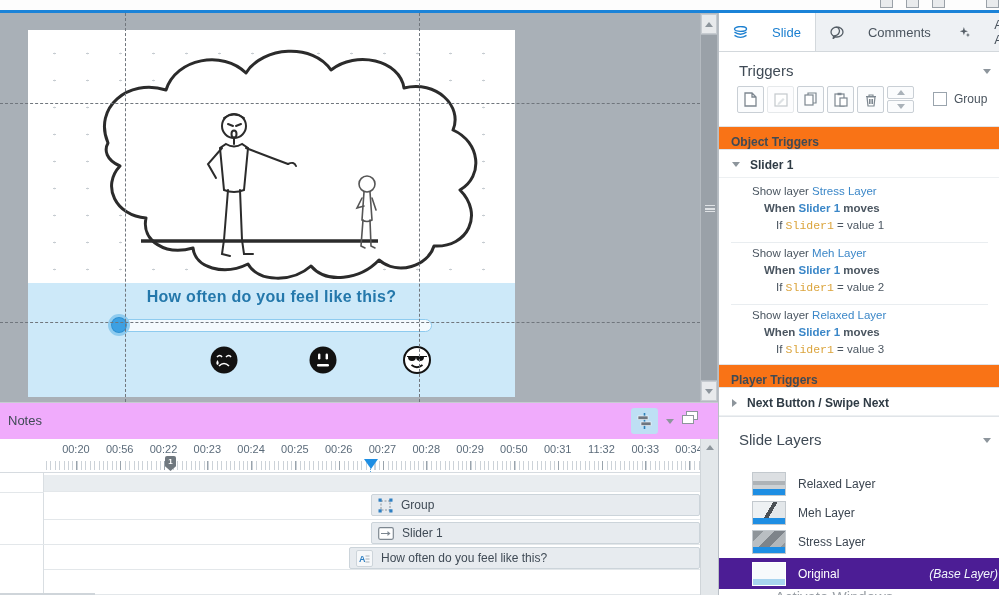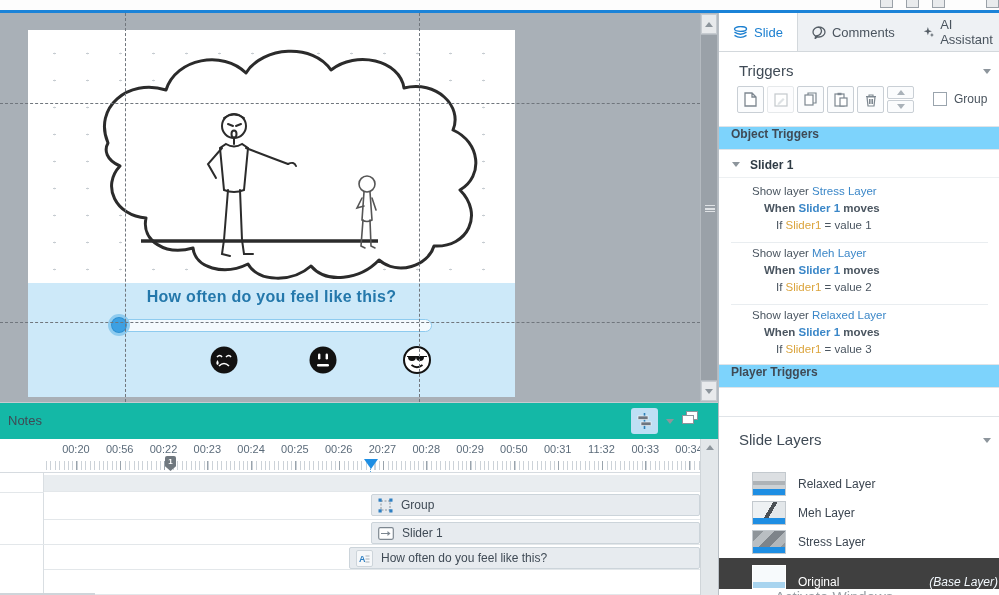--- a/index.html
+++ b/index.html
@@ -42,60 +42,60 @@
   .tri-up { width:0; height:0; border-left:4px solid transparent; border-right:4px solid transparent;
             border-bottom:5px solid #8d959c; margin:7px auto 0; }
   .tri-down { width:0; height:0; border-left:4px solid transparent; border-right:4px solid transparent;
               border-top:5px solid #8d959c; margin:7px auto 0; }
 
   
   .rpanel { left:718px; top:13px; width:281px; height:582px; background:#fff;
             border-left:1px solid #b9bfc5; overflow:hidden; }
   .tabbar { left:0; top:0; width:281px; height:39px; background:#eef1f4; border-bottom:1px solid #d3d8dc;
             display:flex; align-items:stretch; }
-  .tab { display:flex; align-items:center; gap:6px; padding:0 14px; font-size:13px; color:#4a545e; }
+  .tab { display:flex; align-items:center; gap:24px; padding:0 14px; font-size:13px; color:#4a545e; }
   .tab.active { background:#fff; color:#1b7fd0; border-right:1px solid #d3d8dc; }
   .sec-title { font-size:15px; color:#3f4a55; }
   .caret-d { width:0; height:0; border-left:4px solid transparent; border-right:4px solid transparent;
              border-top:5px solid #8d959c; }
   .caret-r { width:0; height:0; border-top:4px solid transparent; border-bottom:4px solid transparent;
              border-left:5px solid #8d959c; }
   .tbtn { width:27px; height:27px; border:1px solid #c9cfd5; background:#fbfcfd; border-radius:2px;
           display:flex; align-items:center; justify-content:center; }
   .tbtn svg { display:block; }
   .checkbox { width:14px; height:14px; border:1px solid #9aa4ad; background:#fff; }
-  .band { left:0; width:281px; height:24px; background:#7dd3fc; border-top:1px solid #e0e4e8;
-          border-bottom:1px solid #e0e4e8; display:flex; align-items:flex-start; padding-left:12px;
+  .band { left:0; width:281px; height:24px; background:#f97316; border-top:1px solid #e0e4e8;
+          border-bottom:1px solid #e0e4e8; display:flex; align-items:flex-end; padding-left:12px;
           font-size:12px; font-weight:bold; color:#3f4a55; }
   .grp-row { left:0; width:281px; height:26px; display:flex; align-items:center; gap:10px;
              padding-left:13px; font-size:12px; font-weight:bold; color:#2f3b45;
              border-bottom:1px solid #edf0f2; }
   .trig { font-size:11.5px; color:#4a5560; line-height:17px; }
   .trig .ln2 { padding-left:12px;font-weight:bold; }
   .trig .ln3 { padding-left:24px; }
   .t-link { color:#3b87c8; }
-  .t-var { color:#dba43c; }
+  .t-var { color:#dba43c;font-family:Liberation Mono, monospace; }
   .t-sep { left:12px; width:257px; height:1px; background:#e9edf0; }
   .layer-row { left:0; width:281px; height:29px; display:flex; align-items:center; gap:12px;
                padding-left:33px; font-size:12px; color:#3c4651; }
   .thumb { width:34px; height:24px; border:1px solid #c3c9ce; position:relative; flex:0 0 auto; overflow:hidden; }
   .thumb::after { content:""; position:absolute; left:0; bottom:0; width:100%; height:6px; background:#1e8ee3; }
   .thumb-relaxed { background:linear-gradient(#dcdfe2 0 35%, #aeb3b7 35% 55%, #cdd1d4 55%); }
   .thumb-meh { background:linear-gradient(120deg, #eef1f3 45%, #4a4f54 45% 55%, #e3e7ea 55%); }
   .thumb-stress { background:linear-gradient(135deg,#8f959a 20%,#b9bec2 20% 40%,#7e848a 40% 60%,#b2b7bb 60% 80%,#90969b 80%); }
   .thumb-original { background:#f7fafc; }
   .thumb-original::after { background:#a8d4ef; }
-  .layer-sel { background:#404040; color:#fff; height:31px;align-items:flex-end; }
+  .layer-sel { background:#4c1d95; color:#fff; height:31px; }
   .layer-sel .thumb { border:1.5px solid #fff; }
   .base-badge { position:absolute; right:2px; font-style:italic; font-size:12px; color:#f2f8fd; white-space:nowrap; }
   .os-mark { left:56px; top:575px; font-size:15px; color:#9aa0a6; white-space:nowrap; }
 
   
   .bottom { left:0; top:402px; width:718px; height:193px; background:#fff; border-top:1px solid #c6ccd1; }
-  .notesbar { left:0; top:0; width:718px; height:51px; background:#14b8a6; border-bottom:1px solid #e2e6ea; }
+  .notesbar { left:0; top:0; width:718px; height:51px; background:#f0abfc; border-bottom:1px solid #e2e6ea; }
   .notes-title { left:8px; top:10px; font-size:13px; color:#3f4a55; }
   .nb-btn-blue { left:631px; top:5px; width:27px; height:26px; background:#bedff4; border-radius:3px;
                  display:flex; align-items:center; justify-content:center; }
   .nb-caret { left:666px; top:16px; }
   .nb-panels { left:682px; top:8px; width:16px; height:14px; }
   .nb-panels .r1 { position:absolute; left:4px; top:0; width:12px; height:9px; border:1px solid #8d959c; background:#fff; }
   .nb-panels .r2 { position:absolute; left:0; top:4px; width:12px; height:9px; border:1px solid #8d959c; background:#fff; }
 
   .ruler { left:0; top:36px; width:718px; height:34px; background:#fff; border-bottom:1px solid #d6dbe0; }
   .ticks-labels { left:54px; top:4px; width:660px; display:flex; }
@@ -326,20 +326,24 @@
 
     <div class="abs trig" style="left:33px; top:294px">
       <div class="ln1"><span>Show layer </span><span class="t-link">Relaxed Layer</span></div>
       <div class="ln2"><span>When </span><span class="t-link">Slider 1</span><span> moves</span></div>
       <div class="ln3"><span>If </span><span class="t-var">Slider1</span><span> = value 3</span></div>
     </div>
 
     <div class="abs band" style="top:351px">
       <span>Player Triggers</span>
     </div>
+    <div class="abs grp-row" style="top:377px">
+      <div class="caret-r"></div>
+      <span>Next Button / Swipe Next</span>
+    </div>
 
     <div class="abs" style="left:0; top:403px; width:281px; height:1px; background:#e0e4e8"></div>
     <div class="abs sec-title" style="left:20px; top:418px">Slide Layers</div>
     <div class="abs caret-d" style="right:8px; top:425px"></div>
 
     <div class="abs layer-row" style="top:456px">
       <div class="thumb thumb-relaxed"></div>
       <span>Relaxed Layer</span>
     </div>
     <div class="abs layer-row" style="top:485px">
@@ -379,21 +383,21 @@
 
     <div class="abs ruler">
       <div class="abs ticks-labels">
         <span>00:20</span>
         <span>00:56</span>
         <span>00:22</span>
         <span>00:23</span>
         <span>00:24</span>
         <span>00:25</span>
         <span>00:26</span>
-        <span>20:27</span>
+        <span>00:27</span>
         <span>00:28</span>
         <span>00:29</span>
         <span>00:50</span>
         <span>00:31</span>
         <span>11:32</span>
         <span>00:33</span>
         <span>00:34</span>
       </div>
       <div class="abs ticks-strip"></div>
       <div class="abs cue-pin">1</div>

